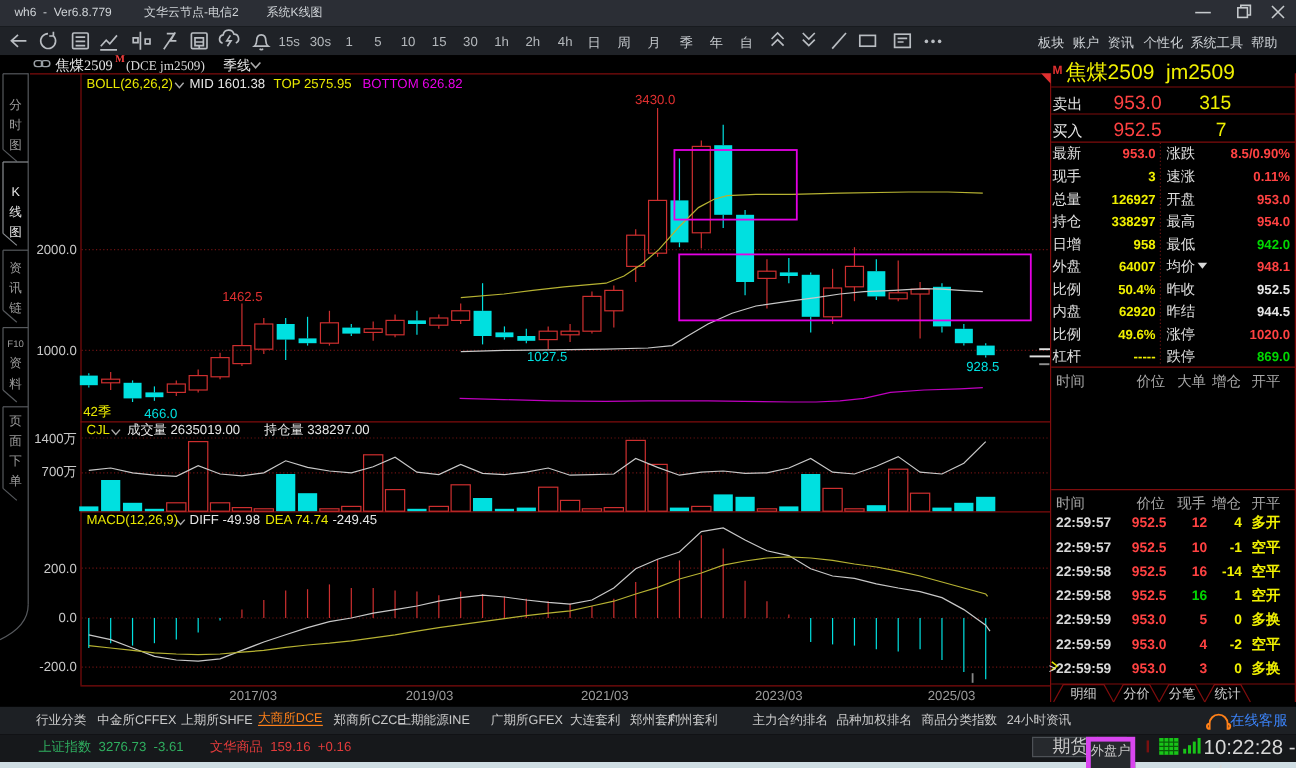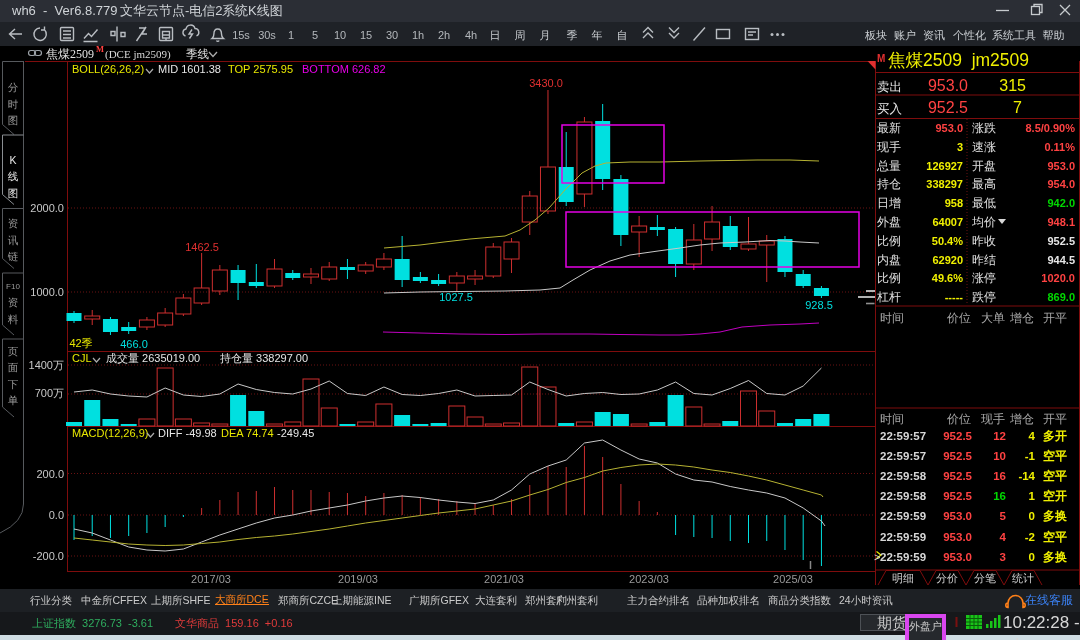--- a/index.html
+++ b/index.html
@@ -6,21 +6,21 @@
   font-family:"Liberation Sans",sans-serif;}
 .bar {position:absolute;left:0;width:1080px}
 </style></head>
 <body>
 <div class="bar" style="top:0;height:22px;background:#2b2e35"></div>
 <div class="bar" style="top:22px;height:24px;background:#1f2227"></div>
 <div class="bar" style="top:46px;height:543px;background:#000"></div>
 <div class="bar" style="top:589px;height:23px;background:#1d2024"></div>
 <div class="bar" style="top:612px;height:23px;background:#16181b"></div>
 <div class="bar" style="top:635px;height:5px;background:#cfdde3"></div>
-<div class="bar" style="top:0;height:15px;color:#d0d4d8;font-size:13px;line-height:22px">
+<div class="bar" style="top:0;height:15px;color:#d0d4d8;font-size:10px;line-height:22px">
 <span style="position:absolute;left:12px">wh6&nbsp;&nbsp;-&nbsp;&nbsp;Ver6.8.779</span>
 <span style="position:absolute;left:120px">文华云节点-电信2</span>
 <span style="position:absolute;left:222px">系统K线图</span>
 </div>
 <div class="bar" style="top:589px;height:23px;color:#cbcbcb;font-size:10.5px;line-height:23px">
 <span style="position:absolute;left:30px">行业分类</span>
 <span style="position:absolute;left:81px">中金所CFFEX</span>
 <span style="position:absolute;left:151px">上期所SHFE</span>
 <span style="position:absolute;left:215px;color:#ff8018;border-bottom:1.5px solid #ff8018;line-height:20px;height:16px;display:inline-block">大商所DCE</span>
 <span style="position:absolute;left:278px">郑商所CZCE</span>

